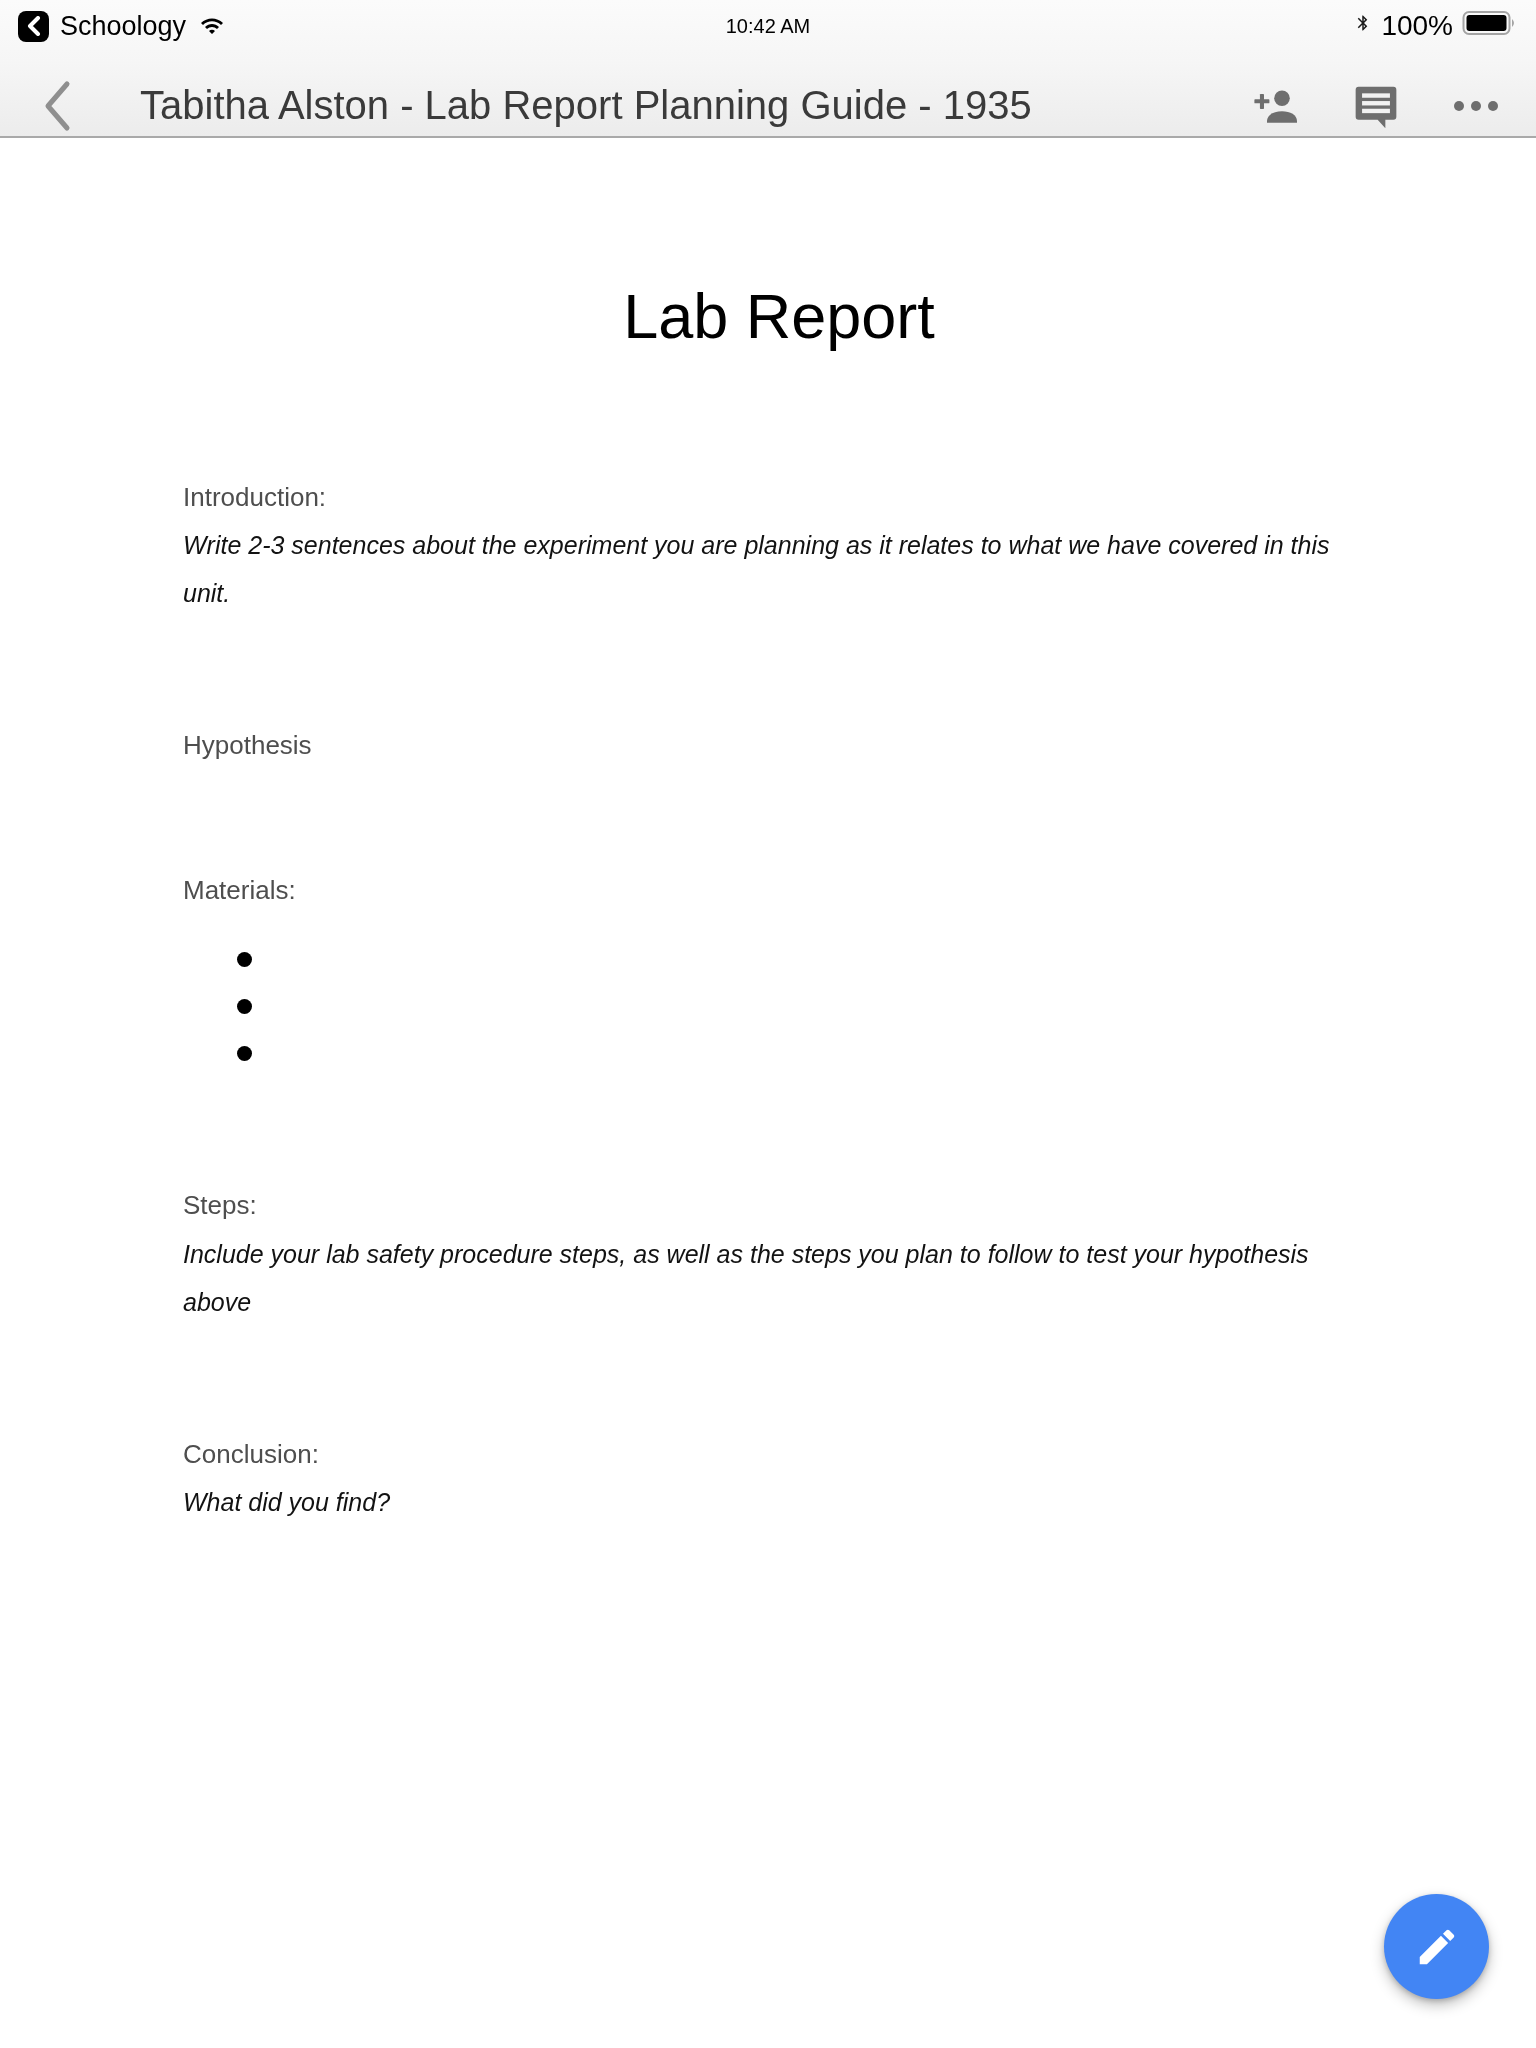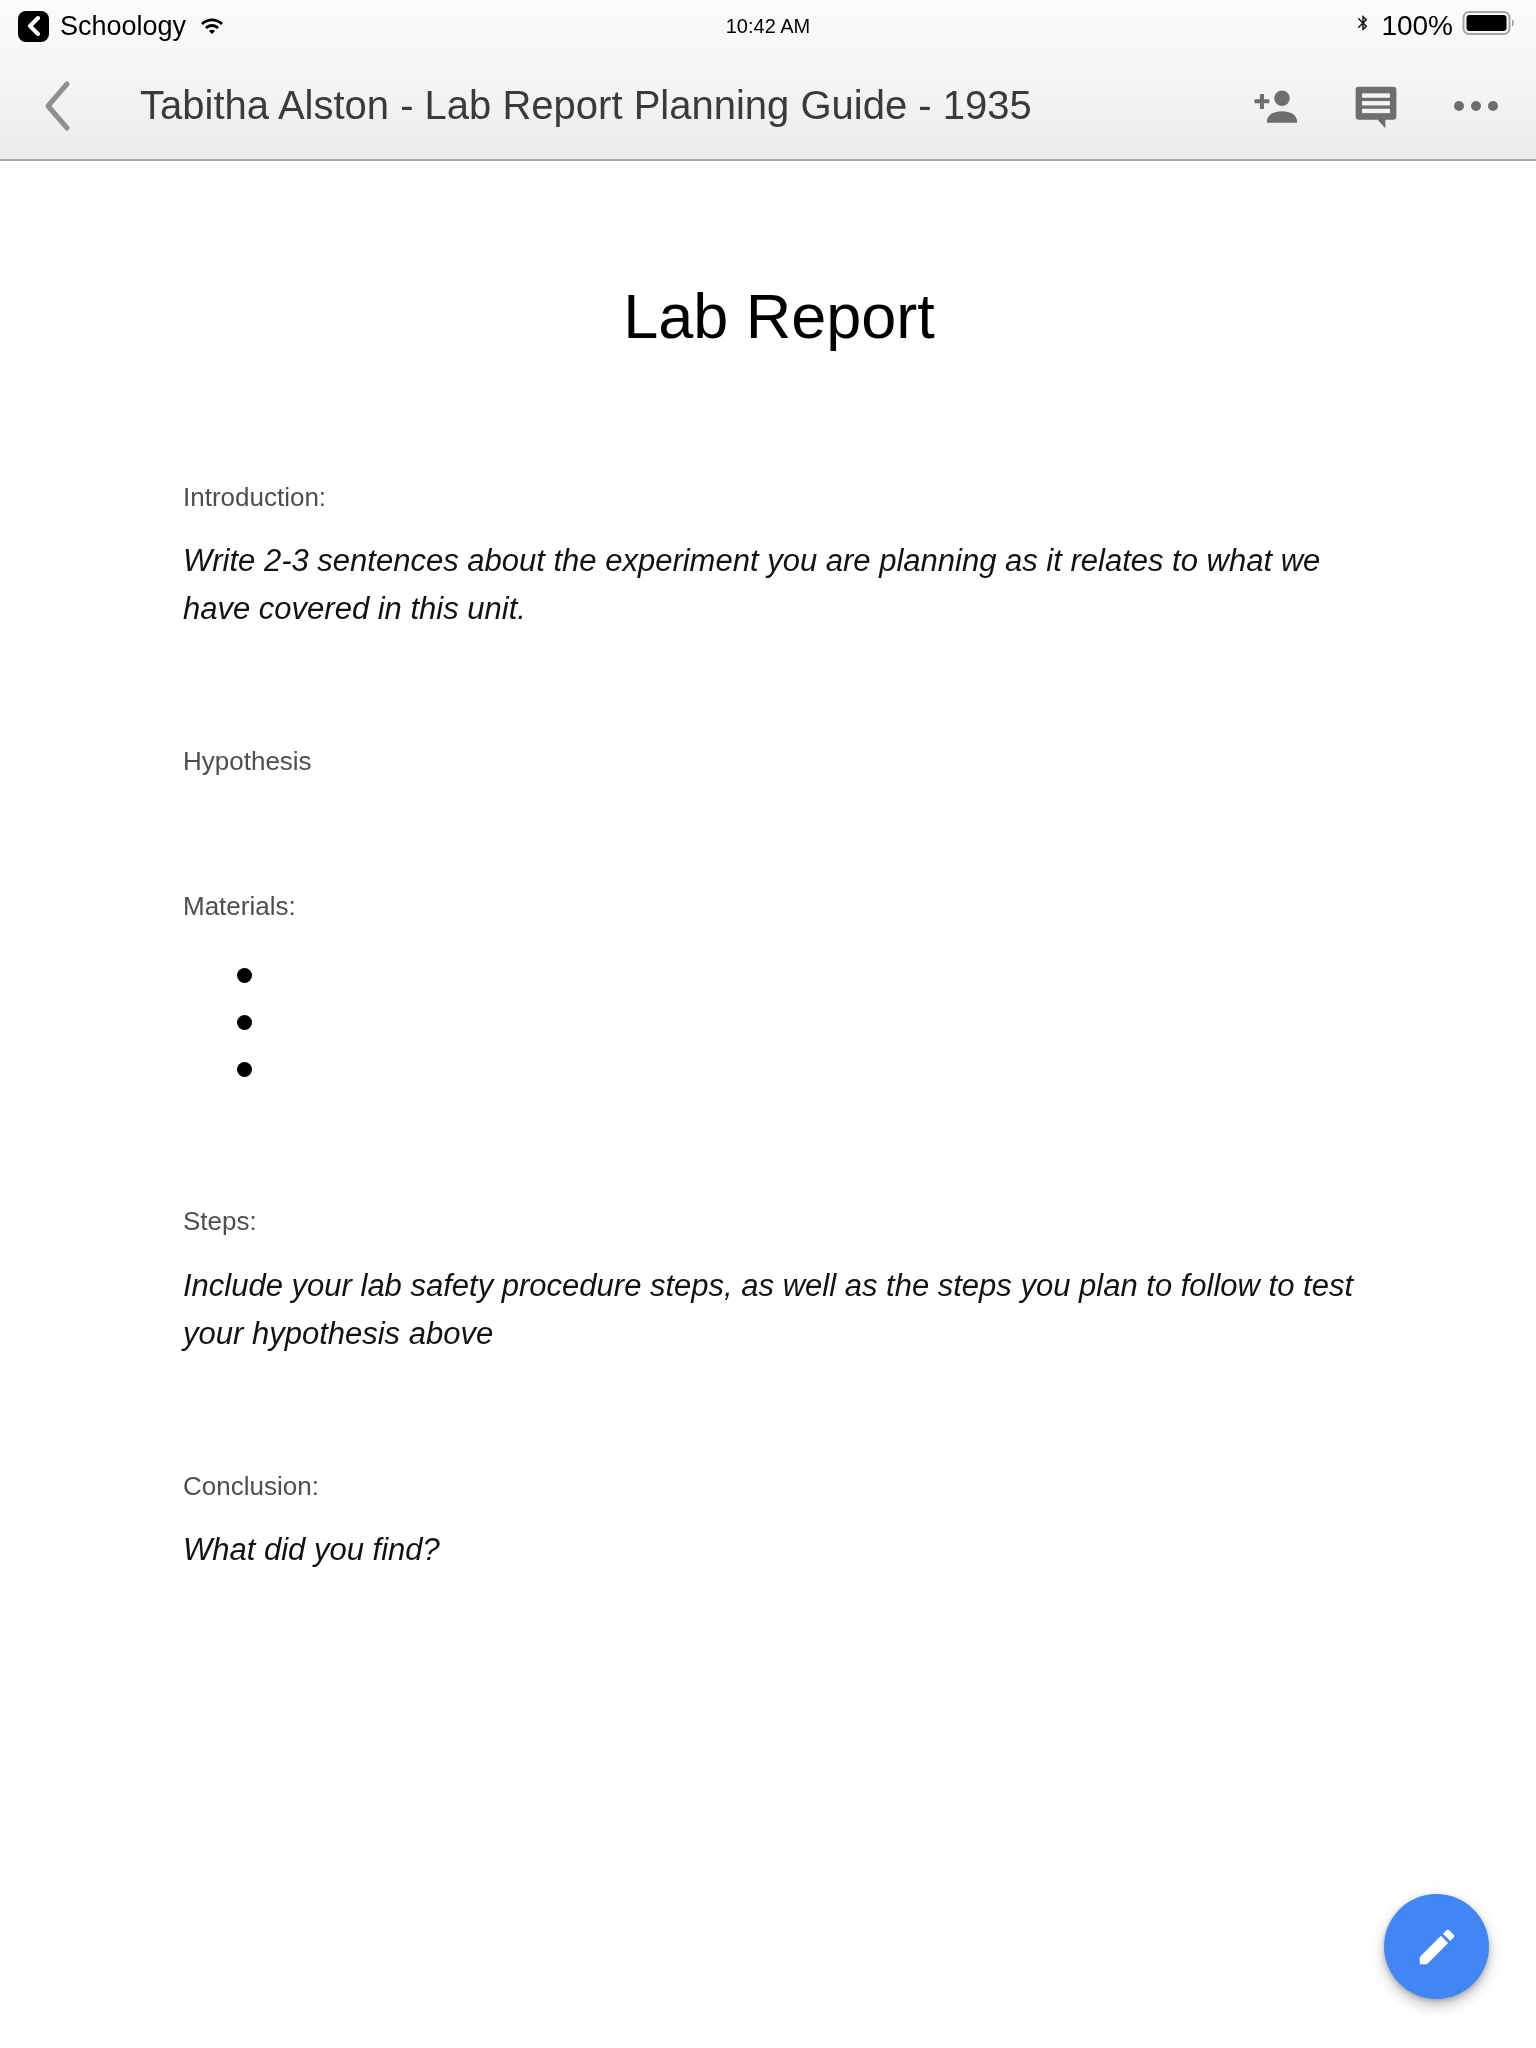--- a/index.html
+++ b/index.html
@@ -6,21 +6,21 @@
   body {
     width:1536px; height:2048px;
     background:#ffffff;
     font-family:"Liberation Sans","DejaVu Sans",sans-serif;
     position:relative; overflow:hidden;
     -webkit-font-smoothing:antialiased;
   }
 
   
   .header {
-    position:absolute; top:0; left:0; right:0; height:161px;
+    position:absolute; top:0; left:0; right:0; height:138px;
     background:linear-gradient(180deg,#fbfbfb 0%,#f6f6f6 45%,#ececec 100%);
     border-bottom:2px solid #a9a9a9;
     box-sizing:border-box;
     z-index:10;
   }
 
   .status-bar {
     height:44px; display:flex; align-items:center;
     padding:4px 18px 0 18px; position:relative;
     font-size:27px; color:#000;
@@ -59,21 +59,21 @@
   .doc-title {
     text-align:center; font-size:63px; line-height:1.2; color:#000;
     font-weight:400; margin:116px 0 0 0;
   }
   .section { margin-top:112px; }
   .section.first { margin-top:126px; }
   .section-heading {
     font-size:26px; line-height:1.25; color:#4e4e4e; font-weight:400;
   }
   .section-body {
-    margin-top:24px; font-style:italic; font-size:31px;
+    margin-top:8px; font-style:italic; font-size:25px;
     line-height:48px; color:#121212; max-width:1192px;
   }
   .bullet-list { margin-top:30px; padding:0; list-style:none; }
   .bullet-item { height:47px; display:flex; align-items:center; }
   .bullet-dot {
     width:15px; height:15px; border-radius:50%; background:#000;
     margin-left:54px; flex:0 0 auto;
   }
 
   

